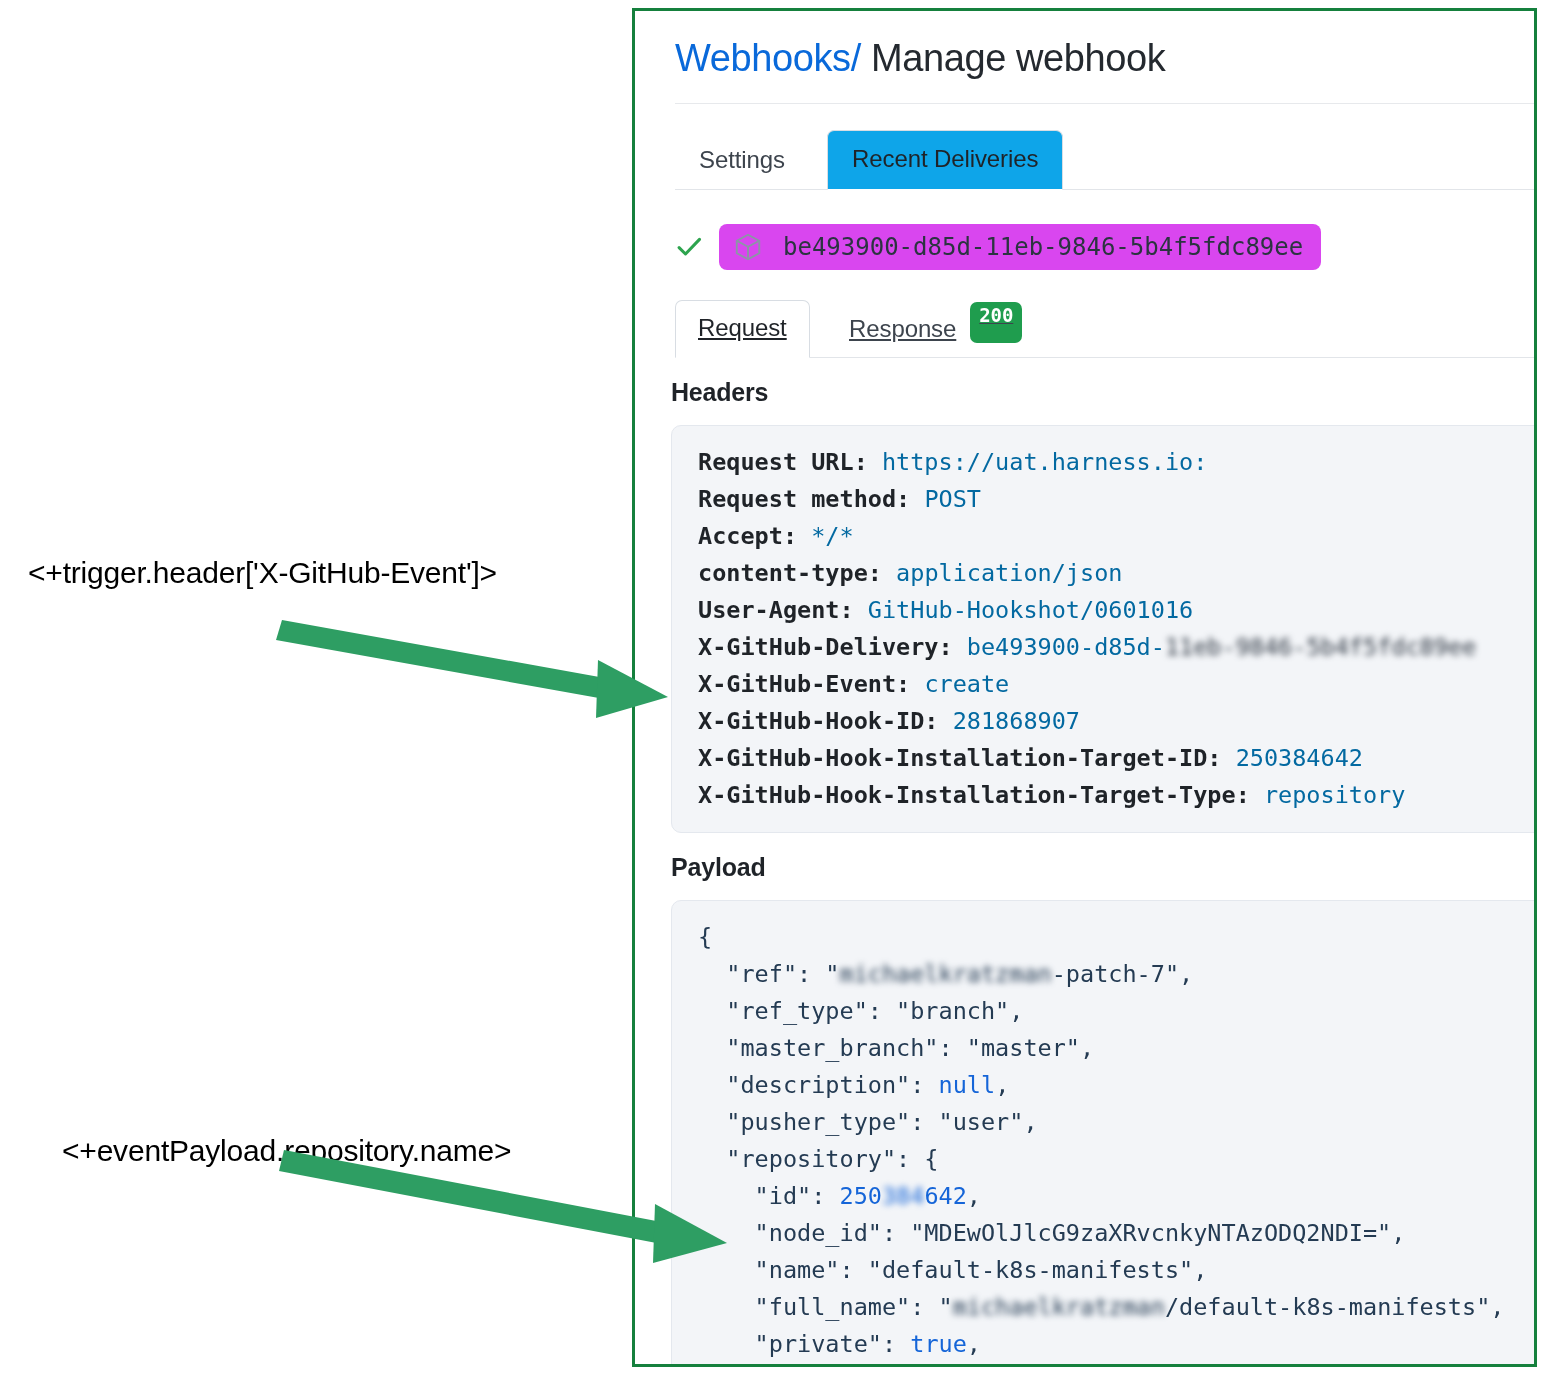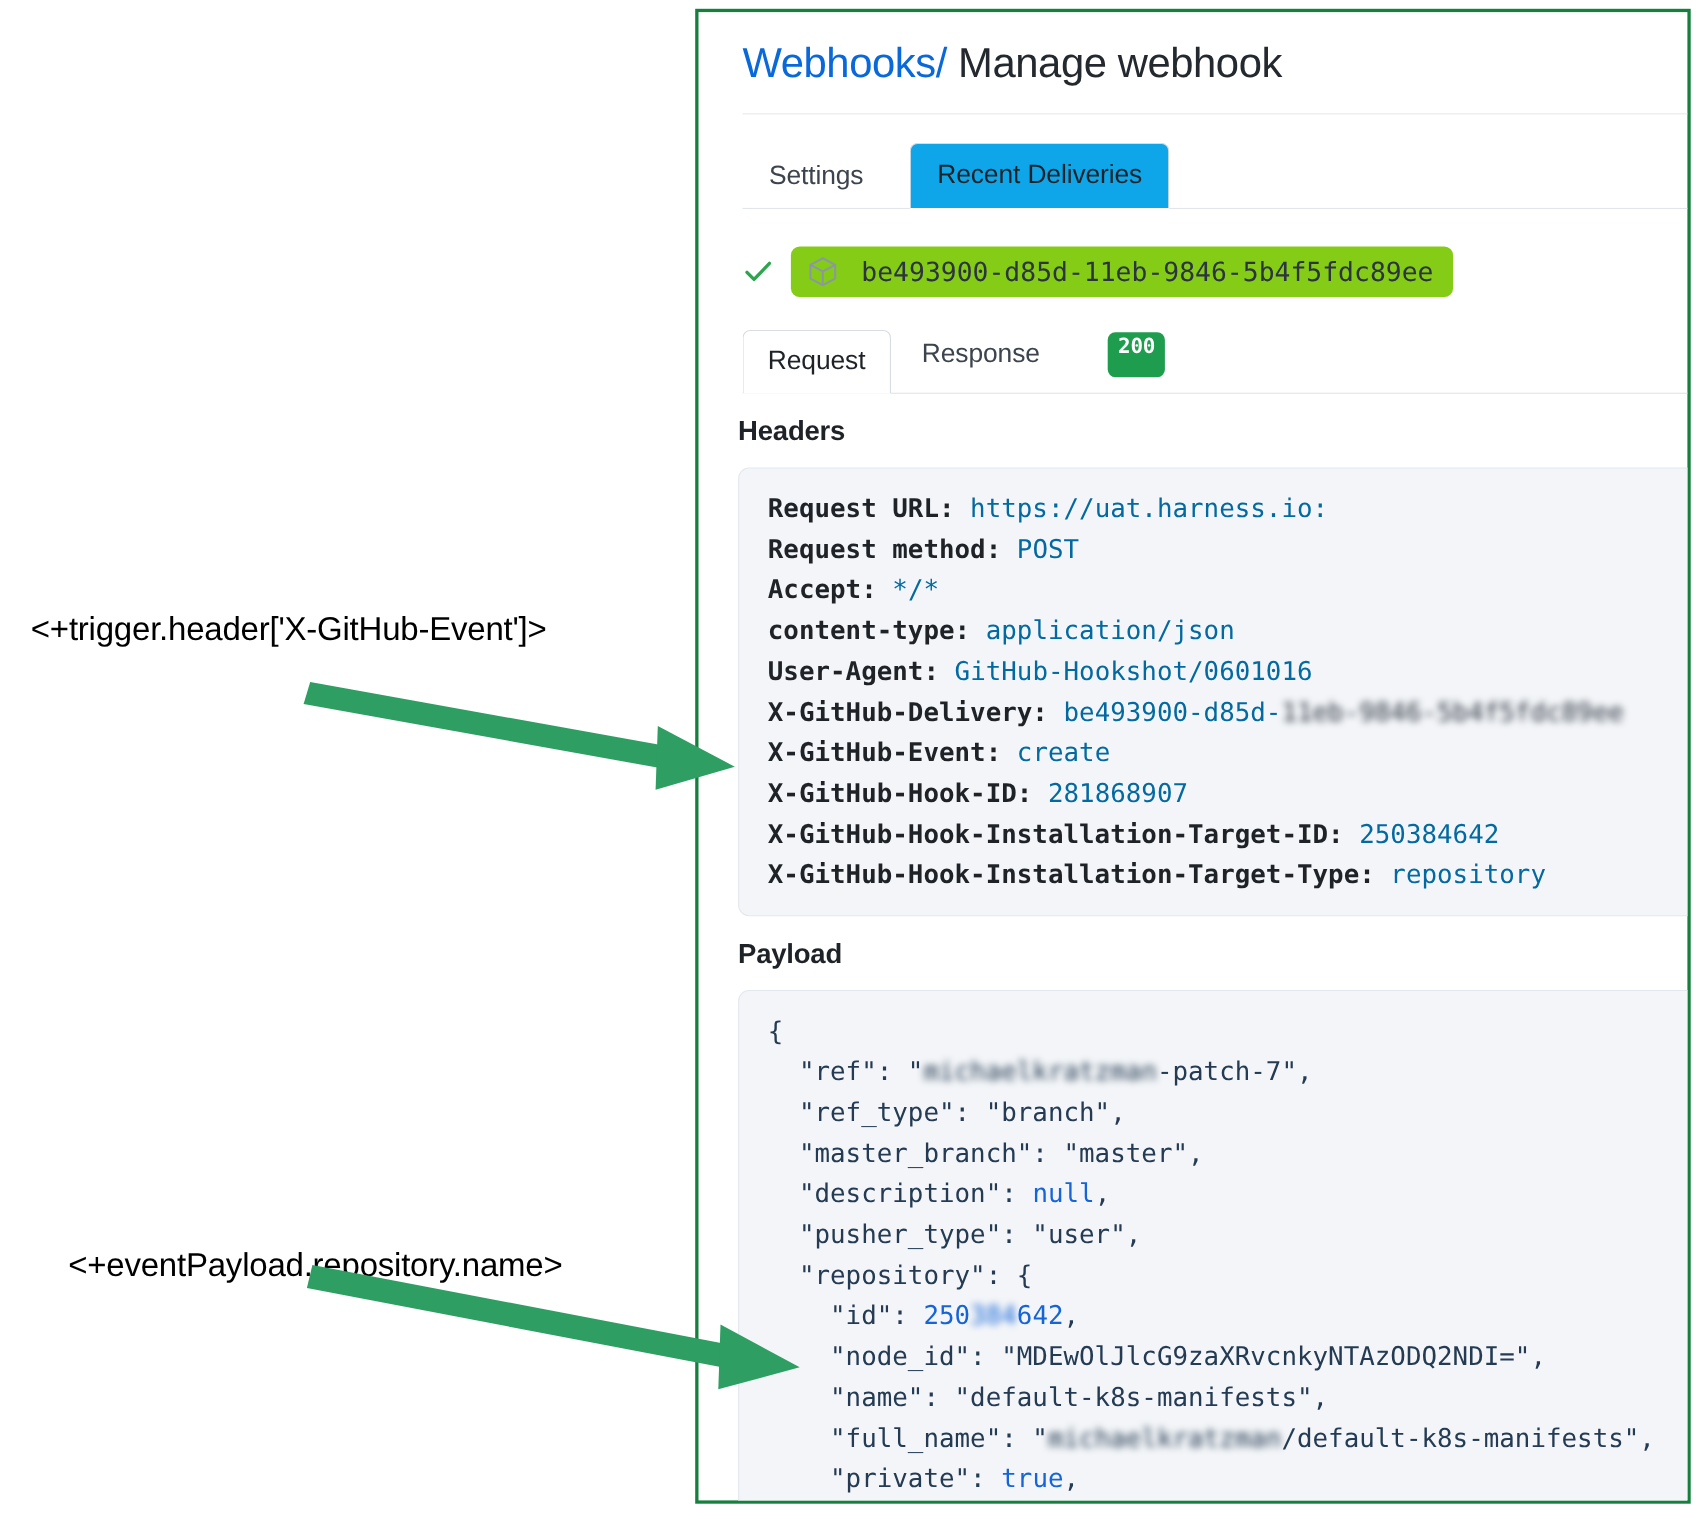--- a/index.html
+++ b/index.html
@@ -123,21 +123,21 @@
     margin: 34px 0 0 40px;
   }
   .check-icon {
     width: 28px; height: 28px;
     margin-right: 16px;
     flex: 0 0 auto;
   }
   .delivery-pill {
     display: inline-flex;
     align-items: center;
-    background: #84cc16;
+    background: #d946ef;
     border-radius: 8px;
     padding: 8px 18px 8px 14px;
   }
   .cube-icon { width: 30px; height: 30px; margin-right: 20px; flex: 0 0 auto; }
   .delivery-guid {
     font-family: "DejaVu Sans Mono", monospace;
     font-size: 24px;
     color: #2b3440;
     letter-spacing: 0px;
   }
@@ -145,37 +145,38 @@
   
   .tabs-inner {
     position: relative;
     margin: 26px 0 0 40px;
     height: 62px;
   }
   .tab-i {
     position: absolute;
     bottom: 0;
     display: flex;
-    align-items: center;
+    align-items: flex-end;
     font-size: 24px;
     color: #3d444d;
     padding: 13px 22px 15px 22px;
     box-sizing: border-box;
     letter-spacing: -0.1px;
+    text-decoration: underline;
   }
   .tab-i.active {
     background: #ffffff;
     border: 1px solid #d8dde3;
     border-bottom-color: #ffffff;
     border-radius: 7px 7px 0 0;
     color: #1f2328;
     z-index: 2;
   }
   #tab-request { left: 0px; }
-  #tab-response { left: 141px; gap: 48px; }
+  #tab-response { left: 152px; }
   .status-badge {
     margin-left: 14px;
     background: #1f9d4e;
     color: #ffffff;
     font-family: "DejaVu Sans Mono", monospace;
     font-size: 19px;
     font-weight: 700;
     border-radius: 7px;
     padding: 4px 9px 18px 9px;
     line-height: 1;

